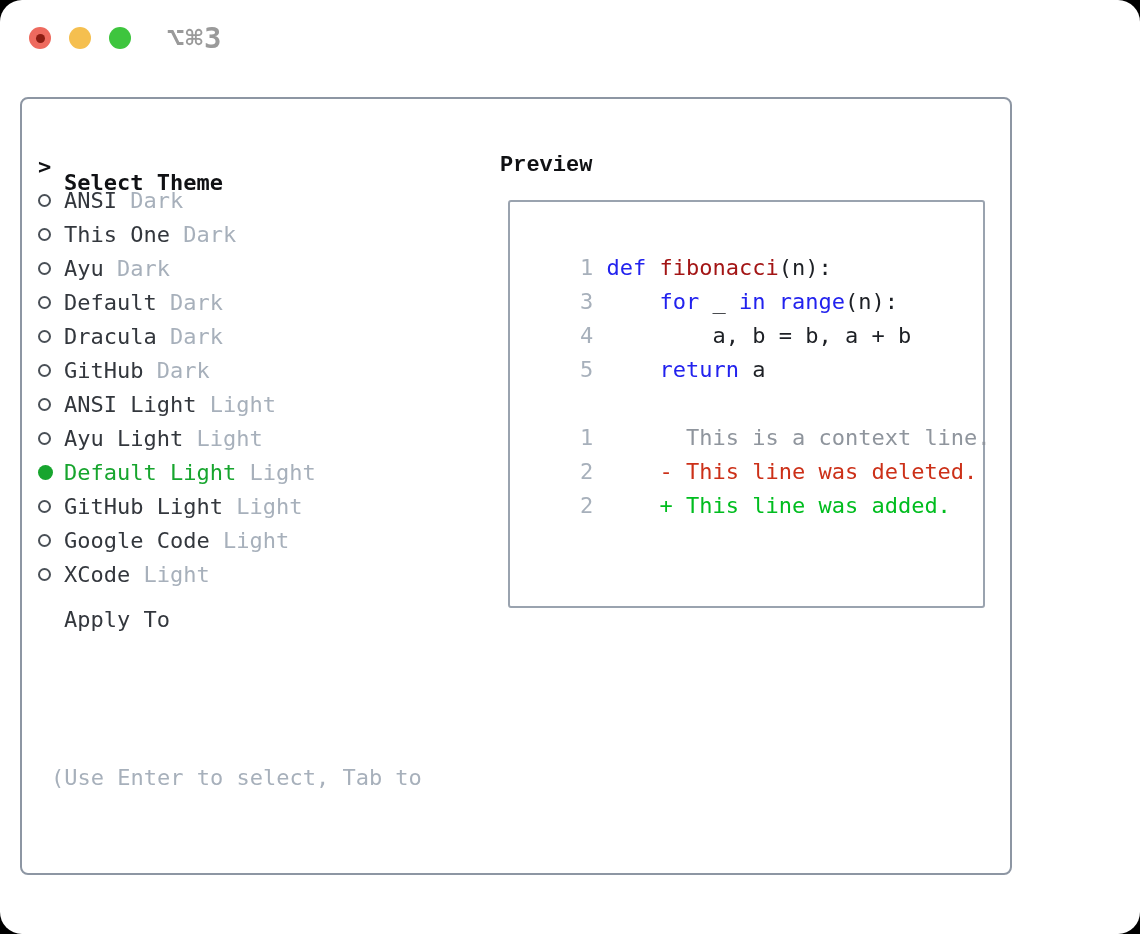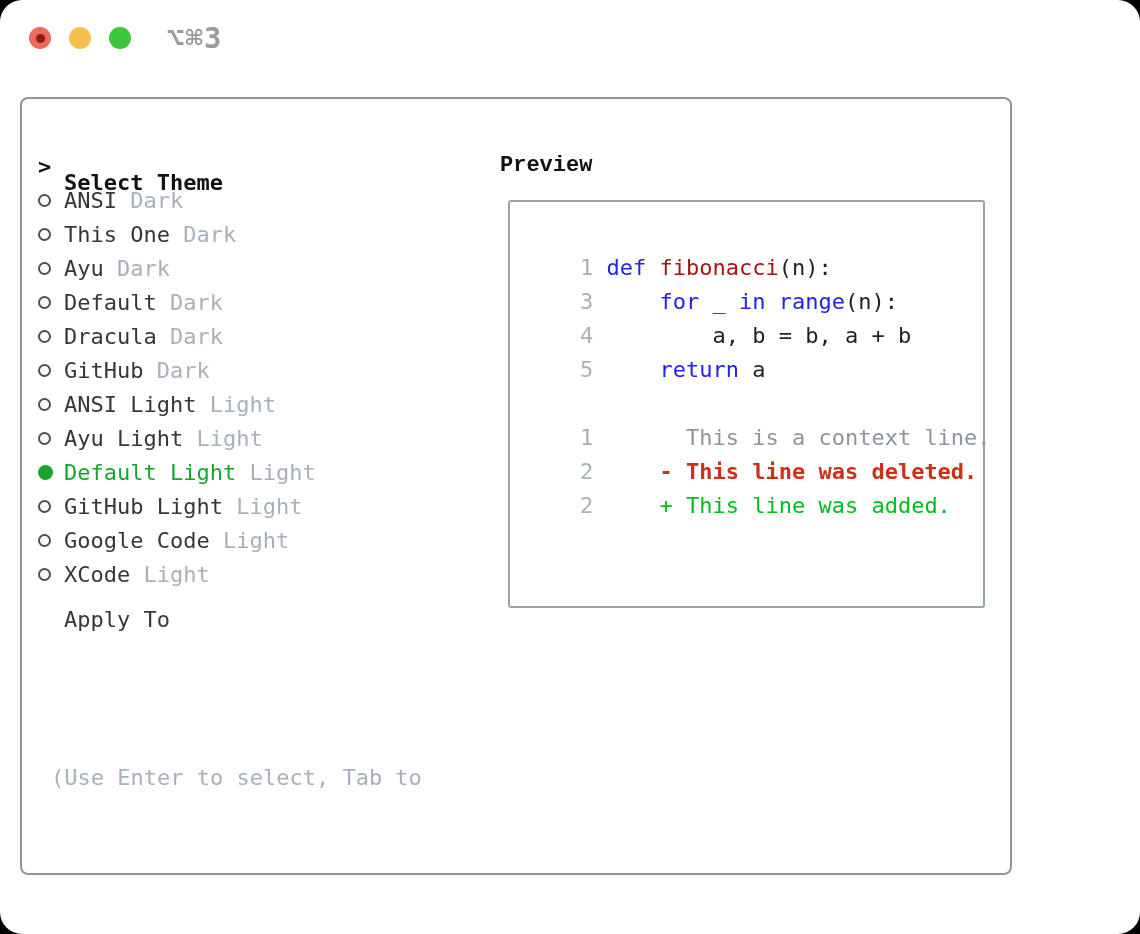--- a/index.html
+++ b/index.html
@@ -45,21 +45,21 @@
                    font-size:22px; font-weight:bold; color:var(--heading);font-family:Liberation Mono, monospace; }
   .preview-box { position:absolute; left:508px; top:200px; width:477px; height:408px;
                  box-sizing:border-box; border:2px solid var(--preview_border); border-radius:3px; }
   #code { position:absolute; left:560px; top:251px;margin-left:20px; }
   .codeline { height:34px; line-height:34px; font-size:22px; white-space:pre; }
   .ln  { color:var(--line_number); }
   .k   { color:var(--keyword); }
   .f   { color:var(--function_name); }
   .p   { color:var(--code_text); }
   .ctx { color:var(--context); }
-  .del { color:var(--deleted);font-weight:bold; }
+  .del { color:var(--deleted); }
   .add { color:var(--added); }
 </style>
 </head>
 <body>
 
 <div class="window">
 
   <div>
     <span class="light red">
       <span class="dot"></span>

